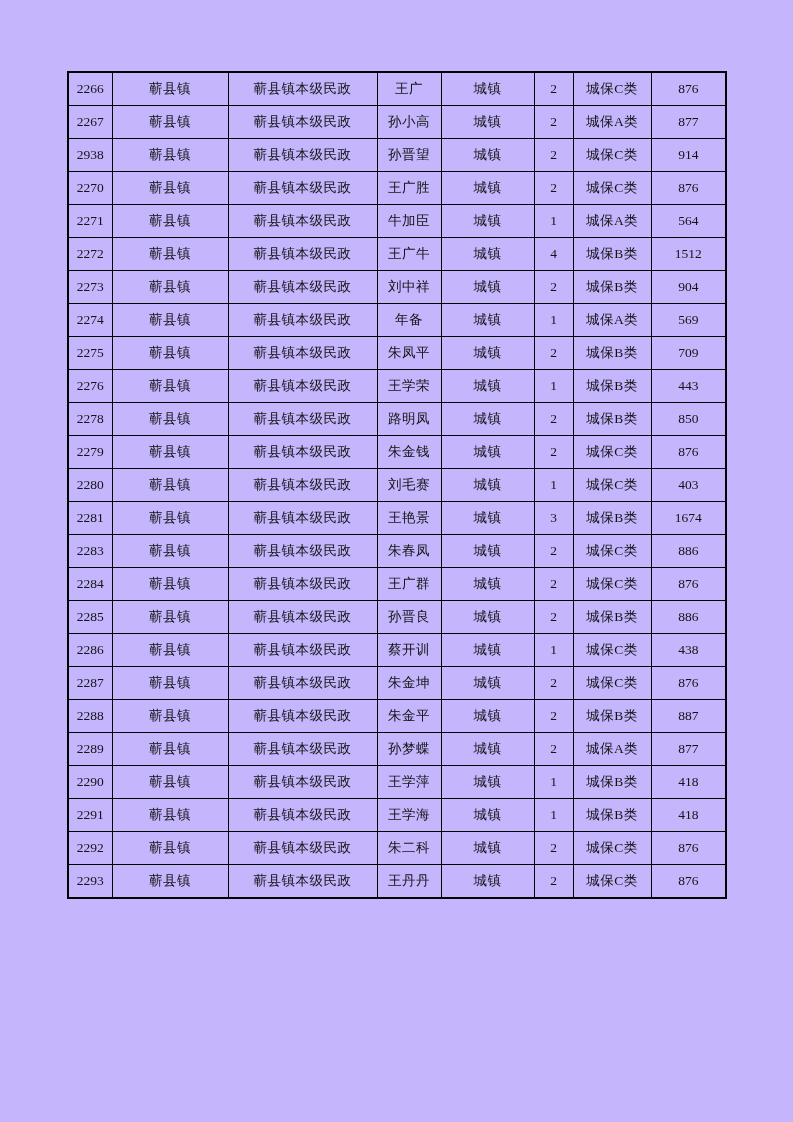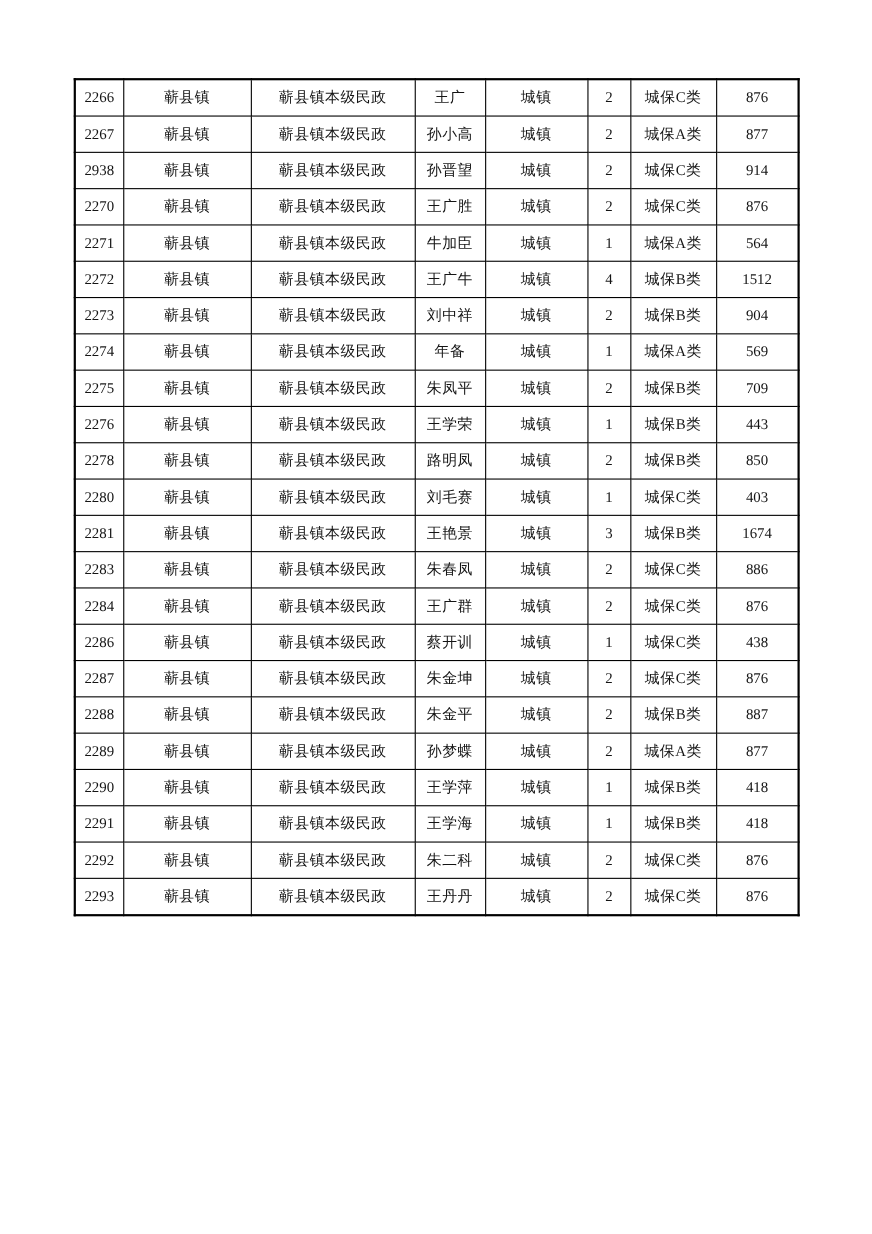--- a/index.html
+++ b/index.html
@@ -5,21 +5,21 @@
   html, body {
     margin: 0;
     padding: 0;
     background: #e8e8e8;
   }
   .page {
     position: relative;
     width: 793px;
     height: 1122px;
     margin: 0 auto;
-    background: #ffffff;
+    background: #c4b5fd;
     overflow: hidden;
     font-family: "Liberation Serif", "DejaVu Serif", serif;
     color: #141414;
   }
   table.benefits {
     position: absolute;
     left: 67px;
     top: 71px;
     width: 658px;
     border-collapse: collapse;
@@ -174,20 +174,30 @@
           <td class="col-0">2278</td>
           <td class="col-1">蕲县镇</td>
           <td class="col-2">蕲县镇本级民政</td>
           <td class="col-3">路明凤</td>
           <td class="col-4">城镇</td>
           <td class="col-5">2</td>
           <td class="col-6">城保B类</td>
           <td class="col-7">850</td>
         </tr>
         <tr>
+          <td class="col-0">2279</td>
+          <td class="col-1">蕲县镇</td>
+          <td class="col-2">蕲县镇本级民政</td>
+          <td class="col-3">朱金钱</td>
+          <td class="col-4">城镇</td>
+          <td class="col-5">2</td>
+          <td class="col-6">城保C类</td>
+          <td class="col-7">876</td>
+        </tr>
+        <tr>
           <td class="col-0">2280</td>
           <td class="col-1">蕲县镇</td>
           <td class="col-2">蕲县镇本级民政</td>
           <td class="col-3">刘毛赛</td>
           <td class="col-4">城镇</td>
           <td class="col-5">1</td>
           <td class="col-6">城保C类</td>
           <td class="col-7">403</td>
         </tr>
         <tr>
@@ -212,20 +222,30 @@
         </tr>
         <tr>
           <td class="col-0">2284</td>
           <td class="col-1">蕲县镇</td>
           <td class="col-2">蕲县镇本级民政</td>
           <td class="col-3">王广群</td>
           <td class="col-4">城镇</td>
           <td class="col-5">2</td>
           <td class="col-6">城保C类</td>
           <td class="col-7">876</td>
+        </tr>
+        <tr>
+          <td class="col-0">2285</td>
+          <td class="col-1">蕲县镇</td>
+          <td class="col-2">蕲县镇本级民政</td>
+          <td class="col-3">孙晋良</td>
+          <td class="col-4">城镇</td>
+          <td class="col-5">2</td>
+          <td class="col-6">城保B类</td>
+          <td class="col-7">886</td>
         </tr>
         <tr>
           <td class="col-0">2286</td>
           <td class="col-1">蕲县镇</td>
           <td class="col-2">蕲县镇本级民政</td>
           <td class="col-3">蔡开训</td>
           <td class="col-4">城镇</td>
           <td class="col-5">1</td>
           <td class="col-6">城保C类</td>
           <td class="col-7">438</td>

